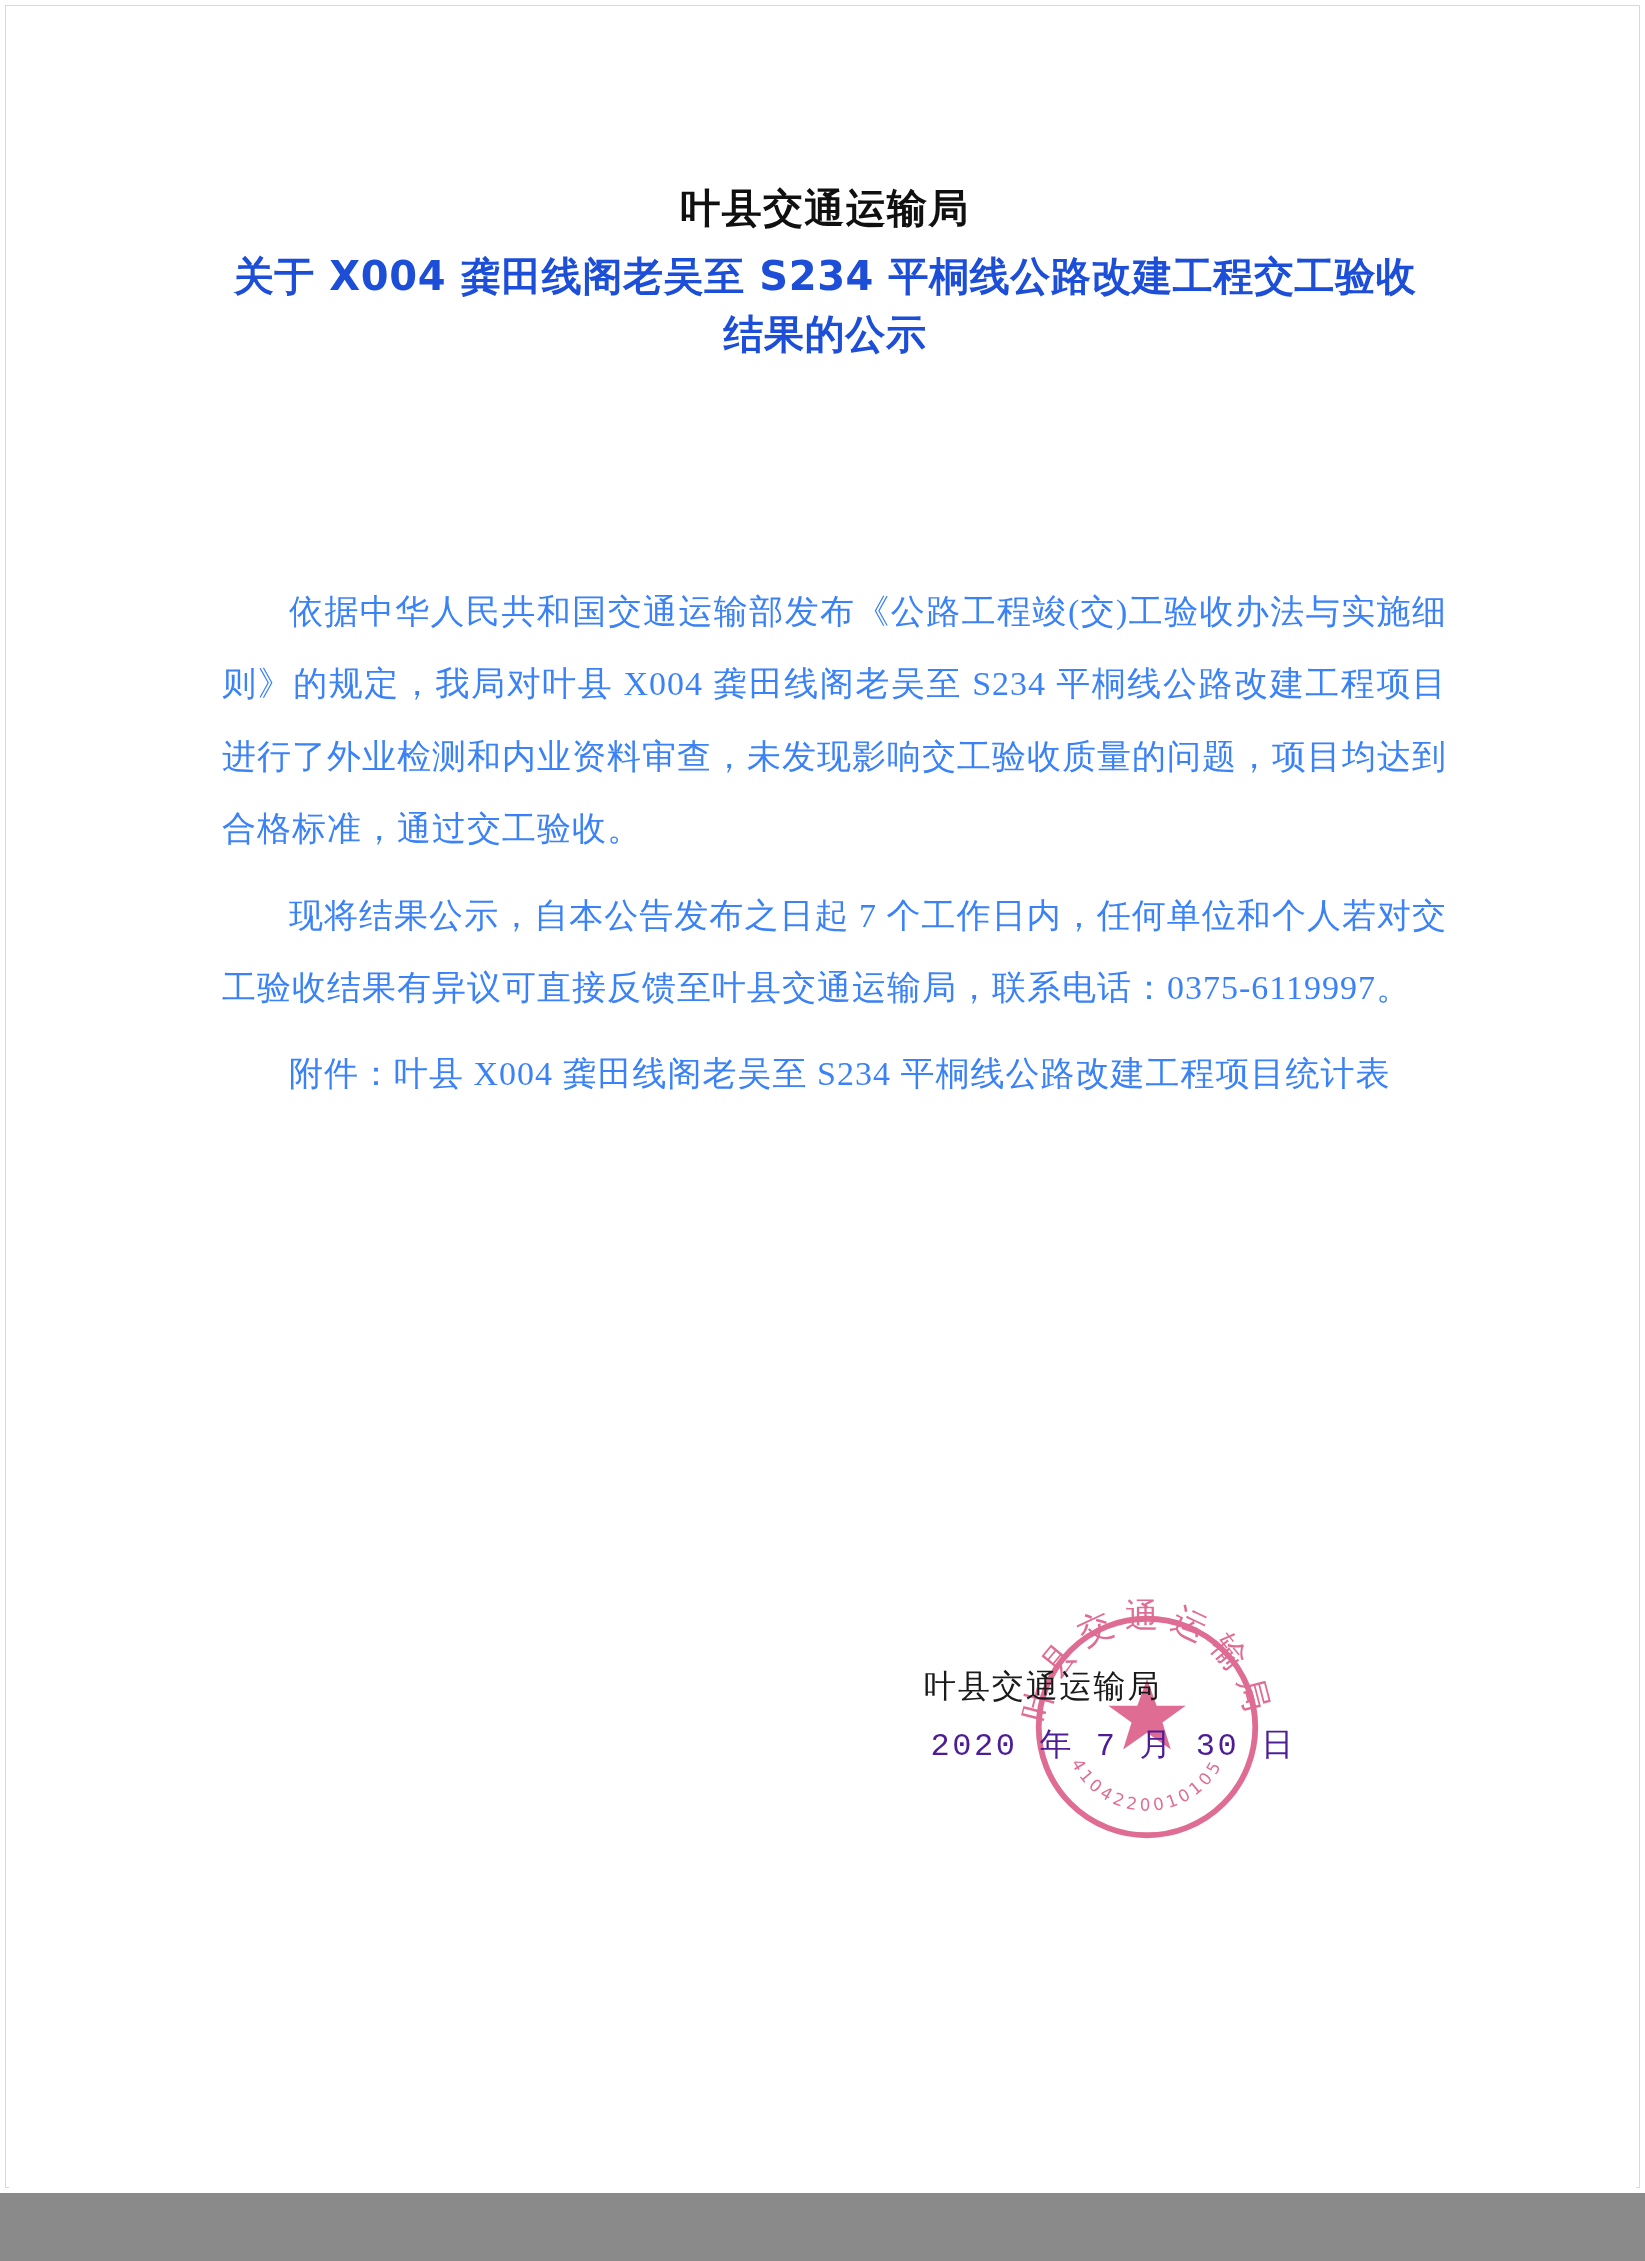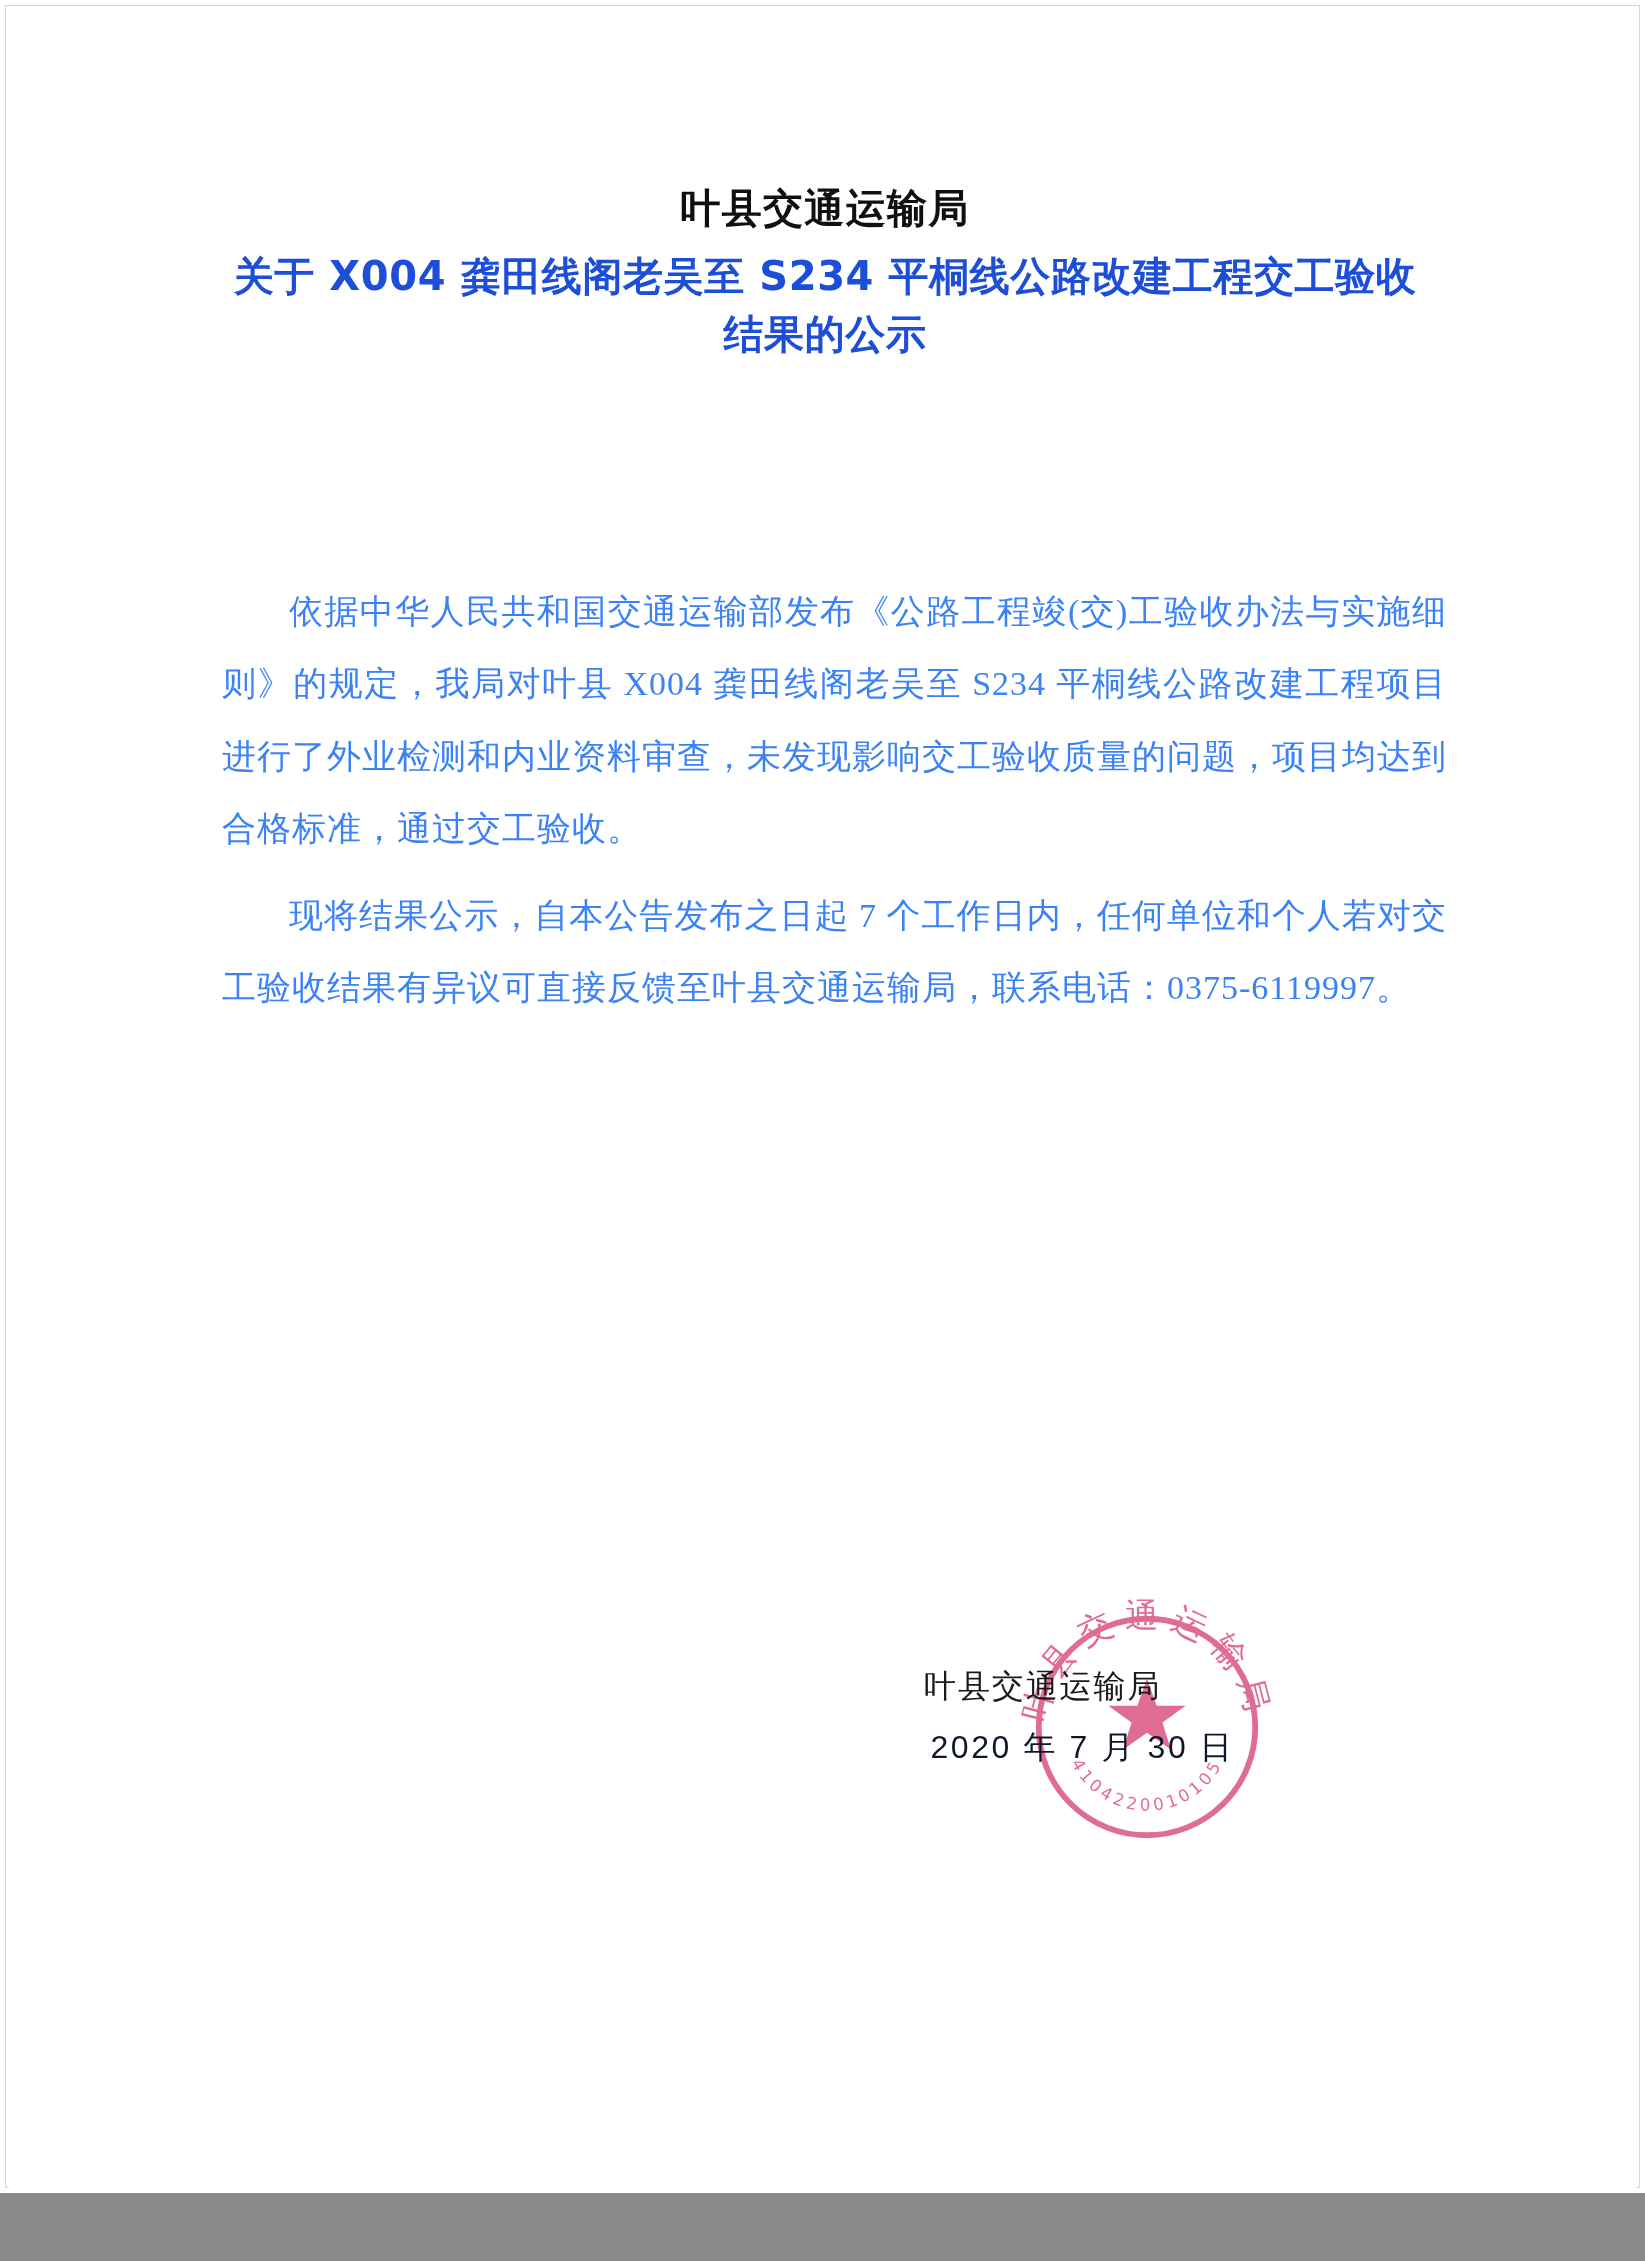--- a/index.html
+++ b/index.html
@@ -87,23 +87,23 @@
   }
   .sign-line {
     font-family: "Liberation Serif", "DejaVu Serif", serif;
     font-size: 32px;
     color: #1a1a1a;
     letter-spacing: 1.9px;
     line-height: 1.9;
     white-space: nowrap;
   }
   .sign-date {
-    font-family: Liberation Sans, sans-serif;
+    font-family: Liberation Mono, monospace;
     font-size: 32px;
-    color: #0f172a;
+    color: #4c1d95;
     letter-spacing: 2.6px;
     line-height: 1.9;
     margin-left: 6.4px;
     white-space: nowrap;
   }
 
   
   .seal {
     position: absolute;
     left: 993px;
@@ -123,20 +123,21 @@
   <div class="paper">
 
     <div class="title-block">
       <div class="org-title">叶县交通运输局</div>
       <div class="doc-title">关于 X004 龚田线阁老吴至 S234 平桐线公路改建工程交工验收结果的公示</div>
     </div>
 
     <div class="body-block">
       <p class="para">依据中华人民共和国交通运输部发布《公路工程竣(交)工验收办法与实施细则》的规定，我局对叶县 X004 龚田线阁老吴至 S234 平桐线公路改建工程项目进行了外业检测和内业资料审查，未发现影响交工验收质量的问题，项目均达到合格标准，通过交工验收。</p>
       <p class="para">现将结果公示，自本公告发布之日起 7 个工作日内，任何单位和个人若对交工验收结果有异议可直接反馈至叶县交通运输局，联系电话：0375-6119997。</p>
+      <p class="para">附件：叶县 X004 龚田线阁老吴至 S234 平桐线公路改建工程项目统计表</p>
     </div>
 
     <div class="seal">
       <svg width="290" height="290" viewBox="0 0 450 450" aria-hidden="true">
         <defs>
           <path id="arcTop" d="M 70,225 A 155,155 0 0 1 380,225"></path>
           <path id="arcBottom" d="M 95,225 A 130,130 0 0 0 355,225"></path>
         </defs>
         <circle cx="225" cy="225" r="168" fill="none" stroke="#d4346a" stroke-width="9"></circle>
         <text font-family="'DejaVu Sans','Liberation Sans',sans-serif" font-size="52" fill="#d4346a" letter-spacing="16">

